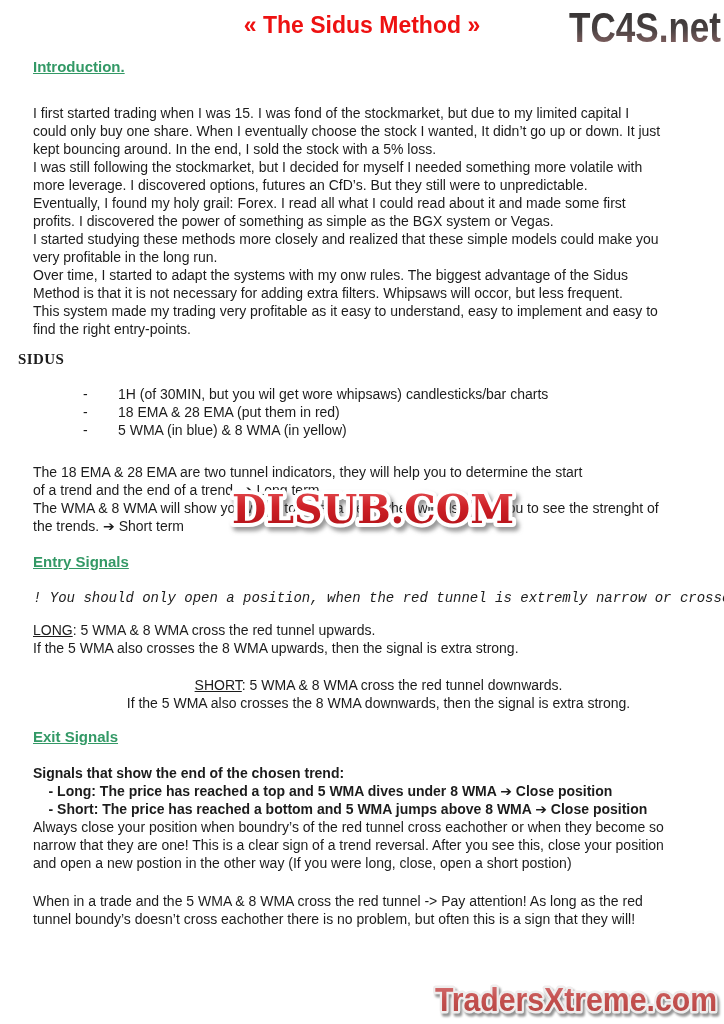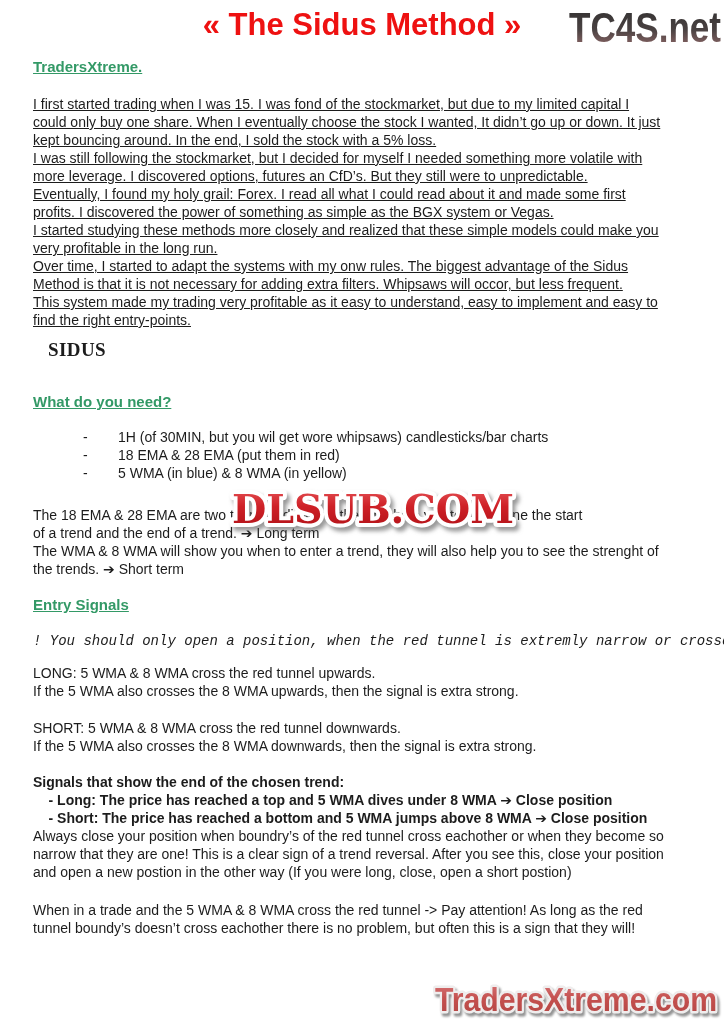--- a/index.html
+++ b/index.html
@@ -10,51 +10,51 @@
     background:#ffffff;
     font-family:"Liberation Sans","DejaVu Sans",sans-serif;
     font-size:14px; line-height:18px;
     color:#1c1c1c;
     overflow:hidden;
   }
   .header { position:relative; height:56px; }
   .title {
     position:absolute; left:0; right:0; top:12px;
     text-align:center;
-    font-size:31px; line-height:26px; font-weight:700;
+    font-size:23px; line-height:26px; font-weight:700;
     color:#ee1111;
   }
   .tc4s { position:absolute; right:0; top:4px; }
   .h-green {
     color:#339966; font-weight:700; font-size:15px;
     text-decoration:underline;
     margin-left:33px;
   }
   .para { white-space:pre; margin-left:33px; }
   .sidus {
     font-family:"Liberation Serif","DejaVu Serif",serif;
-    font-weight:700; font-size:19px; letter-spacing:0.4px;
-    margin-left:48px; margin-top:12px;
+    font-weight:700; font-size:15px; letter-spacing:0.4px;
+    margin-left:18px; margin-top:12px;
   }
   #h-intro { margin-top:2px; }
-  #p-intro { margin-top:19px;text-decoration:underline; }
+  #p-intro { margin-top:28px; }
   #h-needs { margin-top:34px; }
   .need-list { margin-top:17px; }
   .need-row { margin-left:83px; white-space:pre; }
   .need-dash { display:inline-block; width:35px; }
   #p-tunnel { margin-top:24px; }
   #h-entry { margin-top:18px; }
   #p-warning { margin-top:18px; font-style:italic;font-family:Liberation Mono, monospace; }
   #p-long { margin-top:14px; }
-  #p-short { margin-top:19px; }
+  #p-short { margin-top:19px;text-align:center; }
   #h-exit { margin-top:16px; }
   #p-signals { margin-top:18px;font-weight:bold; }
   #p-always { margin-top:0; }
   #p-when { margin-top:20px; }
-  .u { }
+  .u { text-decoration:underline; }
   .watermark {
     position:absolute; left:224px; top:482px;
     filter: drop-shadow(3px 4px 2px rgba(70,70,70,0.55));
   }
   .footer-logo {
     position:absolute; right:2px; top:976px;
     filter: drop-shadow(2px 3px 1px rgba(60,60,60,0.55));
   }
 </style>
 </head>
@@ -69,39 +69,38 @@
         <linearGradient id="g-logo" x1="0" y1="0" x2="0" y2="1">
           <stop offset="0" stop-color="#2f2f2f"></stop>
           <stop offset="0.55" stop-color="#4a4242"></stop>
           <stop offset="1" stop-color="#9a6e6e"></stop>
         </linearGradient>
       </defs>
       <text x="79" y="38" text-anchor="middle" font-size="42" font-weight="bold" font-family="Liberation Sans, sans-serif" fill="url(#g-logo)" textLength="152" lengthAdjust="spacingAndGlyphs">TC4S.net</text>
     </svg>
   </div>
 
-  <div class="h-green" id="h-intro">TradersXtreme.</div>
+  <div class="h-green" id="h-intro">Introduction.</div>
 
   <div class="para" id="p-intro">I first started trading when I was 15. I was fond of the stockmarket, but due to my limited capital I
 could only buy one share. When I eventually choose the stock I wanted, It didn’t go up or down. It just
 kept bouncing around. In the end, I sold the stock with a 5% loss.
 I was still following the stockmarket, but I decided for myself I needed something more volatile with
 more leverage. I discovered options, futures an CfD’s. But they still were to unpredictable.
 Eventually, I found my holy grail: Forex. I read all what I could read about it and made some first
 profits. I discovered the power of something as simple as the BGX system or Vegas.
 I started studying these methods more closely and realized that these simple models could make you
 very profitable in the long run.
 Over time, I started to adapt the systems with my onw rules. The biggest advantage of the Sidus
 Method is that it is not necessary for adding extra filters. Whipsaws will occor, but less frequent.
 This system made my trading very profitable as it easy to understand, easy to implement and easy to
 find the right entry-points.</div>
 
   <div class="sidus">SIDUS</div>
 
-  <div class="h-green" id="h-needs">What do you need?</div>
 
   <div class="need-list">
     <div class="need-row"><span class="need-dash">-</span><span>1H (of 30MIN, but you wil get wore whipsaws) candlesticks/bar charts</span></div>
     <div class="need-row"><span class="need-dash">-</span><span>18 EMA &amp; 28 EMA (put them in red)</span></div>
     <div class="need-row"><span class="need-dash">-</span><span>5 WMA (in blue) &amp; 8 WMA (in yellow)</span></div>
   </div>
 
   <div class="para" id="p-tunnel">The 18 EMA &amp; 28 EMA are two tunnel indicators, they will help you to determine the start
 of a trend and the end of a trend. ➔ Long term
 The WMA &amp; 8 WMA will show you when to enter a trend, they will also help you to see the strenght of
@@ -110,20 +109,21 @@
   <div class="h-green" id="h-entry">Entry Signals</div>
 
   <div class="para" id="p-warning">! You should only open a position, when the red tunnel is extremly narrow or crossed !</div>
 
   <div class="para" id="p-long"><span class="u">LONG</span><span>: 5 WMA &amp; 8 WMA cross the red tunnel upwards.
 If the 5 WMA also crosses the 8 WMA upwards, then the signal is extra strong.</span></div>
 
   <div class="para" id="p-short"><span class="u">SHORT</span><span>: 5 WMA &amp; 8 WMA cross the red tunnel downwards.
 If the 5 WMA also crosses the 8 WMA downwards, then the signal is extra strong.</span></div>
 
+  <div class="h-green" id="h-exit">Exit Signals</div>
 
   <div class="para" id="p-signals">Signals that show the end of the chosen trend:
     - Long: The price has reached a top and 5 WMA dives under 8 WMA ➔ Close position
     - Short: The price has reached a bottom and 5 WMA jumps above 8 WMA ➔ Close position</div>
 
   <div class="para" id="p-always">Always close your position when boundry’s of the red tunnel cross eachother or when they become so
 narrow that they are one! This is a clear sign of a trend reversal. After you see this, close your position
 and open a new postion in the other way (If you were long, close, open a short postion)</div>
 
   <div class="para" id="p-when">When in a trade and the 5 WMA &amp; 8 WMA cross the red tunnel -&gt; Pay attention! As long as the red

